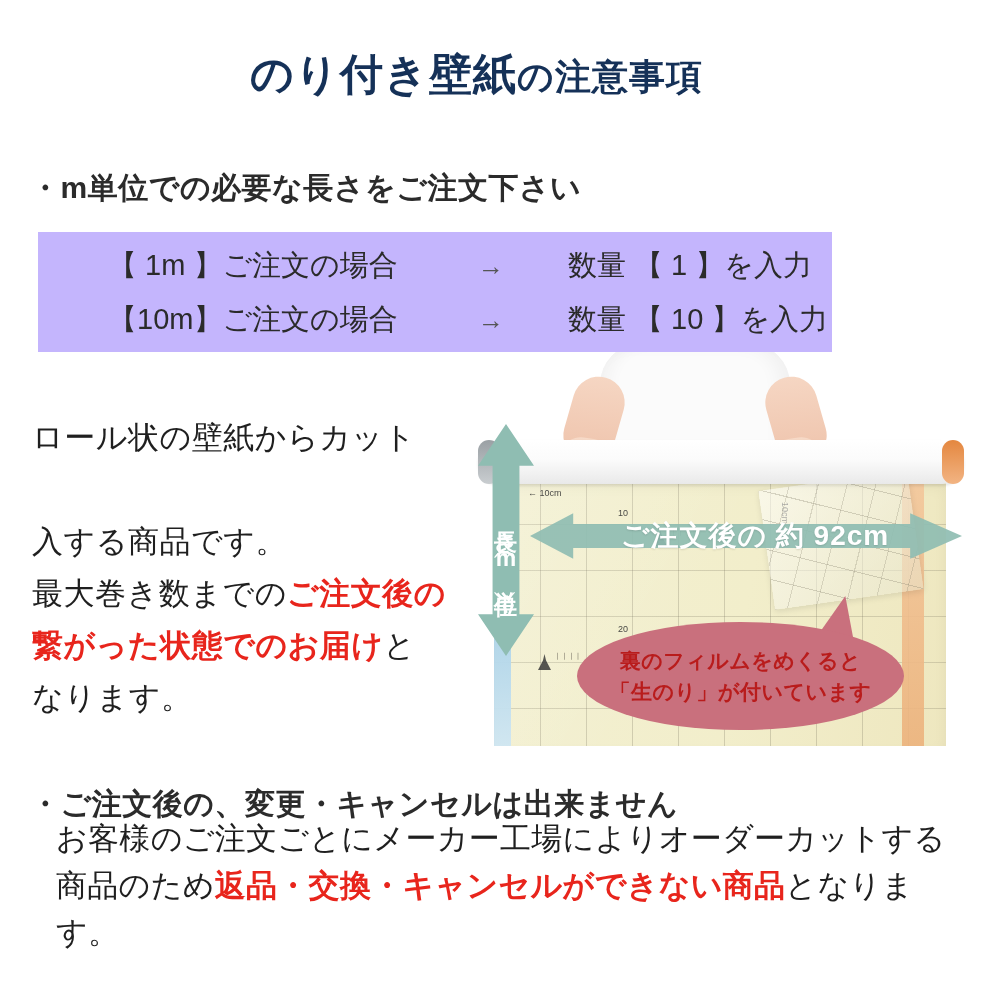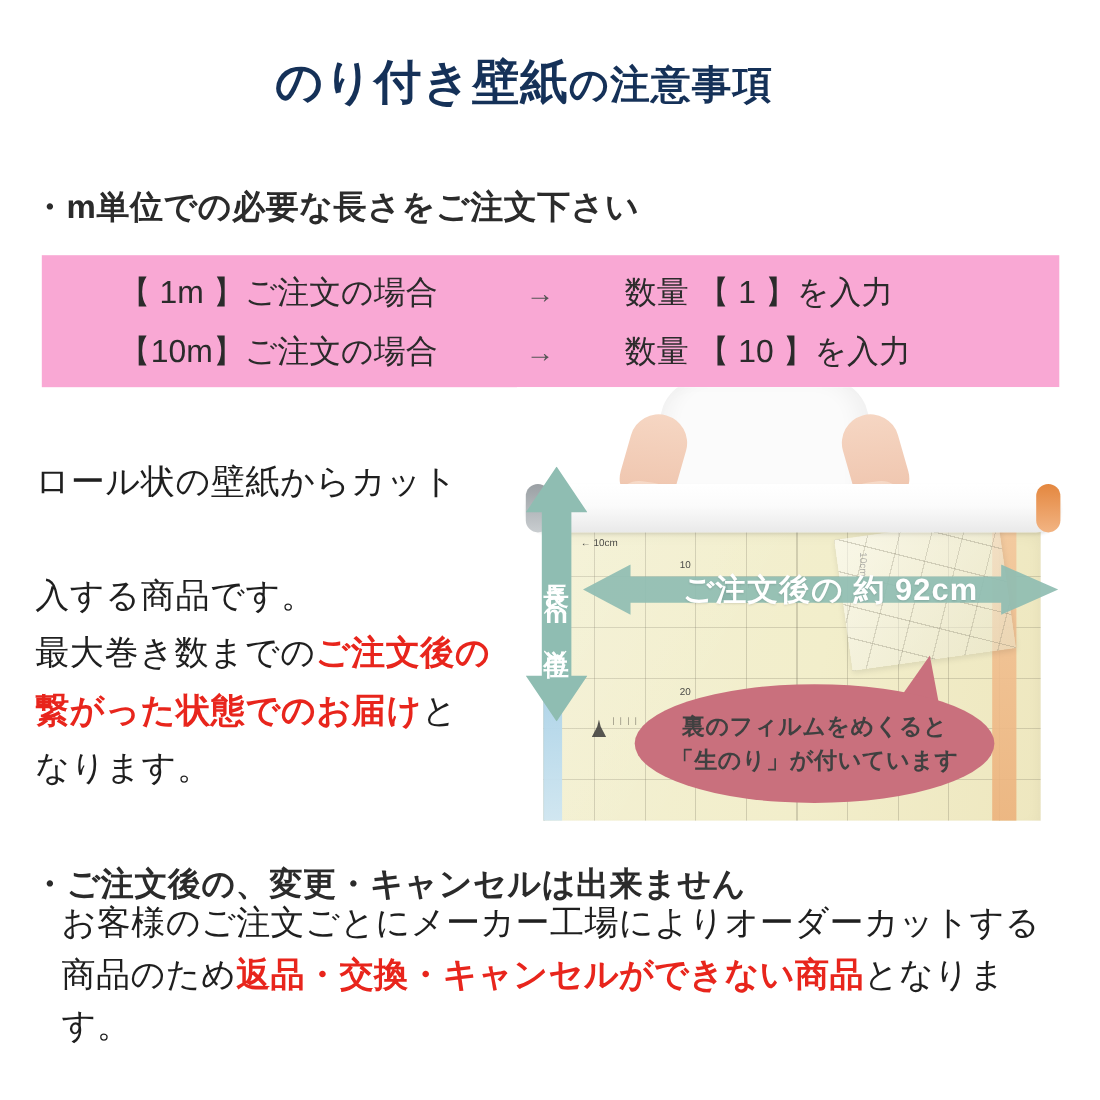--- a/index.html
+++ b/index.html
@@ -25,22 +25,22 @@
   .bullet-head{
     position:absolute;
     font-size:30px;font-weight:bold;color:#2b2b2b;
     white-space:nowrap;letter-spacing:0.5px;
   }
   #bullet-1{left:30px;top:168px;}
   #bullet-2{left:30px;top:784px;}
 
   
   .gray-box{
-    position:absolute;left:38px;top:232px;width:925px;height:120px;
-    background:#f9a8d4;
+    position:absolute;left:38px;top:232px;width:794px;height:120px;
+    background:#c4b5fd;
   }
   .gray-row{
     position:absolute;left:0;width:100%;height:52px;
     display:flex;align-items:center;
     font-size:29px;color:#2b2b2b;white-space:nowrap;
   }
   #gray-row-0{top:8px;}
   #gray-row-1{top:62px;}
   .gr-amount{position:absolute;left:70px;width:330px;}
   .gr-arrow{position:absolute;left:440px;font-size:26px;color:#555;}
@@ -165,21 +165,21 @@
   }
   .callout-tail{
     position:absolute;left:820px;top:596px;width:0;height:0;
     border-left:18px solid transparent;border-right:26px solid transparent;
     border-bottom:52px solid #c9707d;
     transform:rotate(16deg);
   }
   .callout-text{
     position:absolute;left:577px;top:622px;width:327px;height:108px;
     display:flex;flex-direction:column;align-items:center;justify-content:center;
-    color:#404040;font-size:21px;line-height:31px;font-weight:bold;letter-spacing:0.5px;
+    color:#b91c1c;font-size:21px;line-height:31px;font-weight:bold;letter-spacing:0.5px;
     text-align:center;
   }
 
   
   .para-bottom{
     position:absolute;left:56px;top:815px;width:920px;
     font-size:31px;line-height:47px;color:#1f1f1f;letter-spacing:0.3px;
   }
   .para-bottom .em{color:#e8251c;font-weight:bold;}
 </style>

